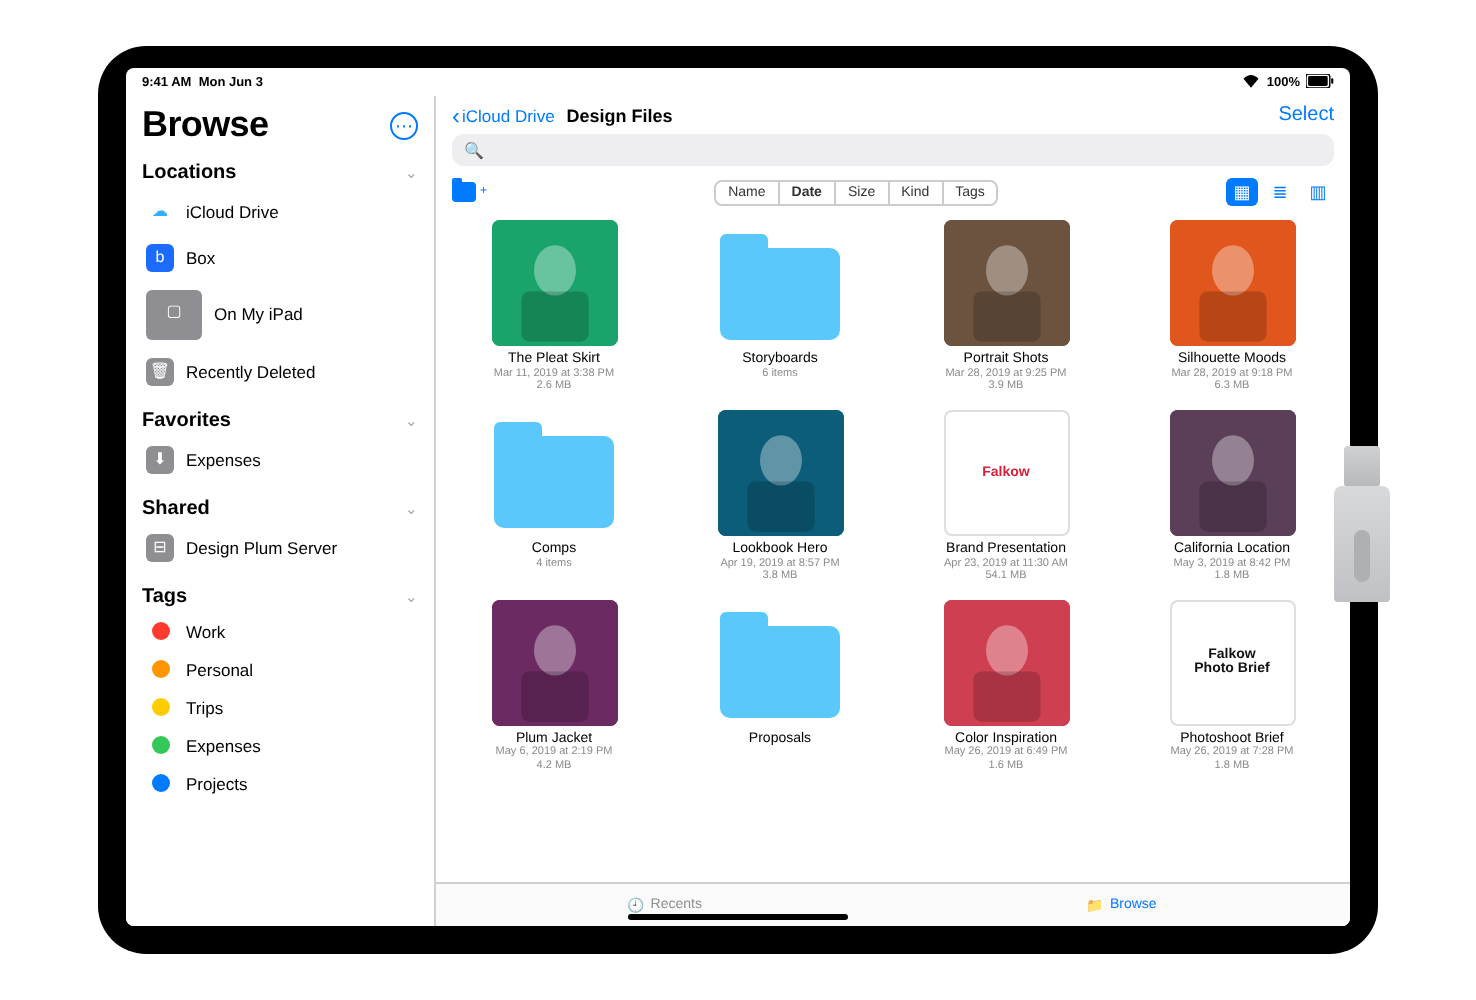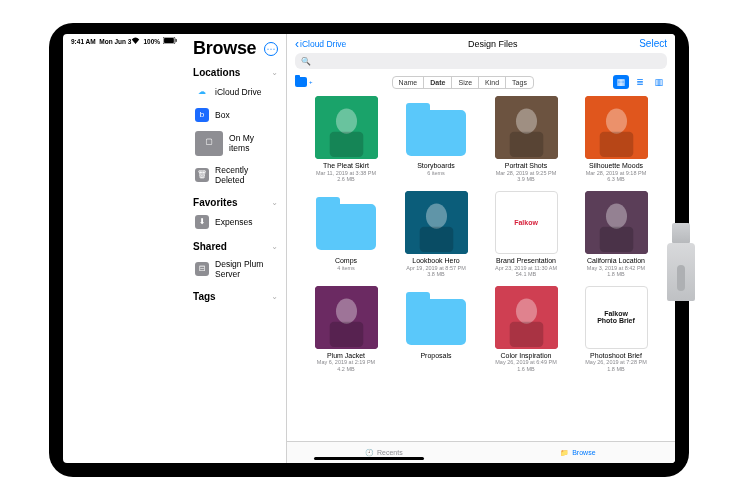--- a/index.html
+++ b/index.html
@@ -1,20 +1,20 @@
 <!DOCTYPE html>
 <html><head>
 <meta charset="utf-8">
 <style>
 * { margin:0; padding:0; box-sizing:border-box; font-family:-apple-system,"SF Pro Text","Helvetica Neue",Arial,sans-serif; }
 body { background:#fff; display:flex; align-items:center; justify-content:center; width:738px; height:500px; }
 
 
 .ipad { width:640px; height:454px; background:#000; border-radius:24px; padding:11px 14px 14px 14px; display:flex; position:relative; }
-.screen { background:#fff; border-radius:4px; flex:1; display:flex; flex-direction:row; overflow:hidden; }
+.screen { background:#fff; border-radius:4px; flex:1; display:flex; flex-direction:column; overflow:hidden; }
 
 
 .status { display:flex; justify-content:space-between; align-items:center; height:14px; padding:0 8px; font-size:6.5px; font-weight:600; color:#000; }
 .status .right { display:flex; gap:3px; align-items:center; }
 
 
 .cols { display:flex; flex:1; overflow:hidden; }
 .sidebar { width:155px; background:#fff; border-right:0.5px solid #d0d0d0; padding:4px 8px 0 8px; overflow-y:auto; }
 .sb-head { display:flex; justify-content:space-between; align-items:center; }
 .sb-head h1 { font-size:18px; font-weight:700; letter-spacing:-0.3px; }
@@ -33,21 +33,21 @@
 .ic.trash    { background:#8e8e93; }
 .ic.download { background:#8e8e93; }
 .ic.server   { background:#8e8e93; }
 .tag-dot { width:9px; height:9px; border-radius:50%; margin:0 2.5px 0 2.5px; flex-shrink:0; }
 
 
 .main { flex:1; display:flex; flex-direction:column; background:#fff; }
 .navbar { display:flex; align-items:center; height:19px; padding:0 8px; gap:6px; }
 .back { color:#007aff; font-size:8.5px; display:flex; align-items:center; gap:1px; }
 .back::before { content:"\2039"; font-size:12px; line-height:0; }
-.nav-title { flex:1; text-align:center; font-size:9px; font-weight:400; }
+.nav-title { flex:1; text-align:left; font-size:9px; font-weight:700; }
 .select-btn { color:#007aff; font-size:10px; }
 
 .searchbar { margin:0 8px 4px 8px; background:#eeeef0; border-radius:6px; height:16px; display:flex; align-items:center; padding:0 6px; gap:4px; }
 .searchbar .mag { color:#8a8a8e; font-size:8px; }
 .searchbar input { border:none; background:transparent; outline:none; font-size:8px; color:#8a8a8e; flex:1; }
 
 .toolbar { display:flex; align-items:center; justify-content:space-between; padding:2px 8px 5px 8px; }
 .folder-plus { color:#007aff; display:flex; align-items:center; gap:2px; font-size:10px; }
 .folder-plus .fp { width:12px; height:10px; background:#007aff; border-radius:1.5px 2px 2px 2px; position:relative; }
 .folder-plus .fp::before { content:""; position:absolute; top:-2px; left:0; width:5px; height:3px; background:#007aff; border-radius:1px 1px 0 0; }
@@ -127,21 +127,21 @@
           <div class="sb-item">
             <span class="ic cloud">☁︎</span>
             <span>iCloud Drive</span>
           </div>
           <div class="sb-item">
             <span class="ic box">b</span>
             <span>Box</span>
           </div>
           <div class="sb-item">
             <span class="ic ipad">▢</span>
-            <span>On My items</span>
+            <span>On My iPad</span>
           </div>
           <div class="sb-item">
             <span class="ic trash">🗑</span>
             <span>Recently Deleted</span>
           </div>
         </div>
 
         <div class="sb-section">
           <div class="sb-section-h">
             <span>Favorites</span>
@@ -162,20 +162,42 @@
             <span class="ic server">⊟</span>
             <span>Design Plum Server</span>
           </div>
         </div>
 
         <div class="sb-section">
           <div class="sb-section-h">
             <span>Tags</span>
             <span class="chev">⌄</span>
           </div>
+          <div id="tags-holder">
+              <div class="sb-item">
+                <span class="tag-dot" style="background:#ff3b30"></span>
+                <span>Work</span>
+              </div>
+              <div class="sb-item">
+                <span class="tag-dot" style="background:#ff9500"></span>
+                <span>Personal</span>
+              </div>
+              <div class="sb-item">
+                <span class="tag-dot" style="background:#ffcc00"></span>
+                <span>Trips</span>
+              </div>
+              <div class="sb-item">
+                <span class="tag-dot" style="background:#34c759"></span>
+                <span>Expenses</span>
+              </div>
+              <div class="sb-item">
+                <span class="tag-dot" style="background:#007aff"></span>
+                <span>Projects</span>
+              </div>
+            </div>
         </div>
       </div>
 
       <div class="main">
         <div class="navbar">
           <div class="back">
               <span>iCloud Drive</span>
             </div>
           <div class="nav-title">Design Files</div>
           <div class="select-btn">Select</div>

